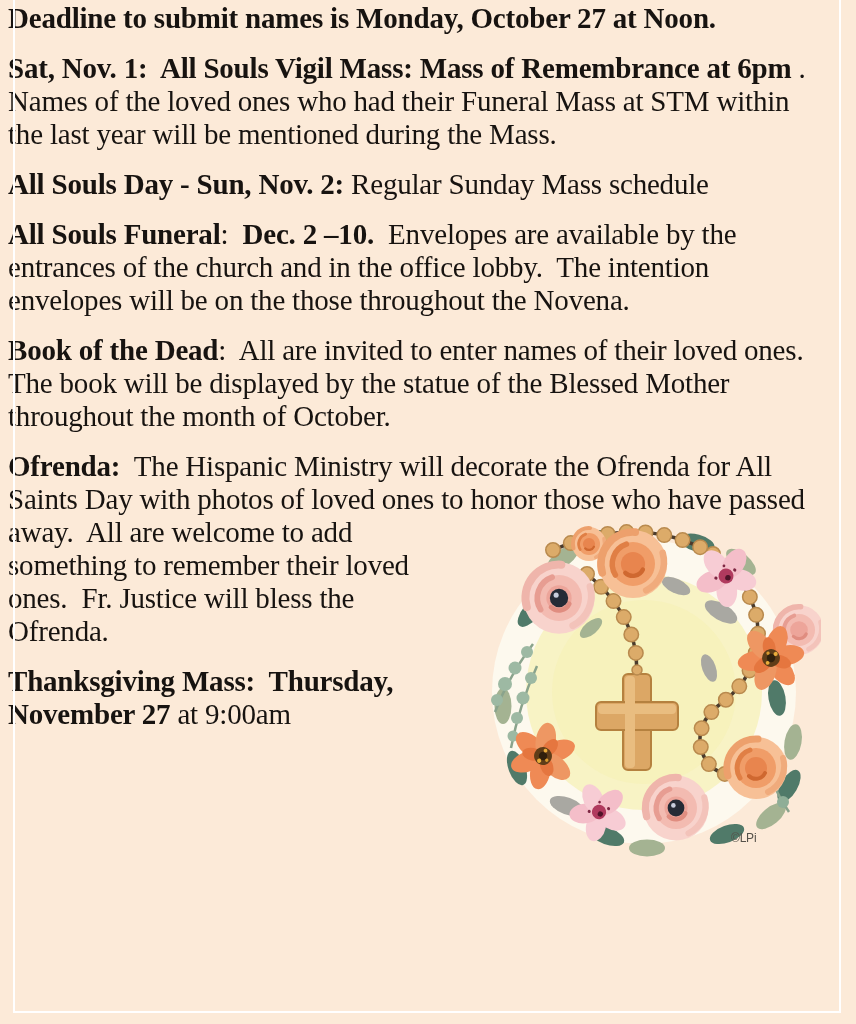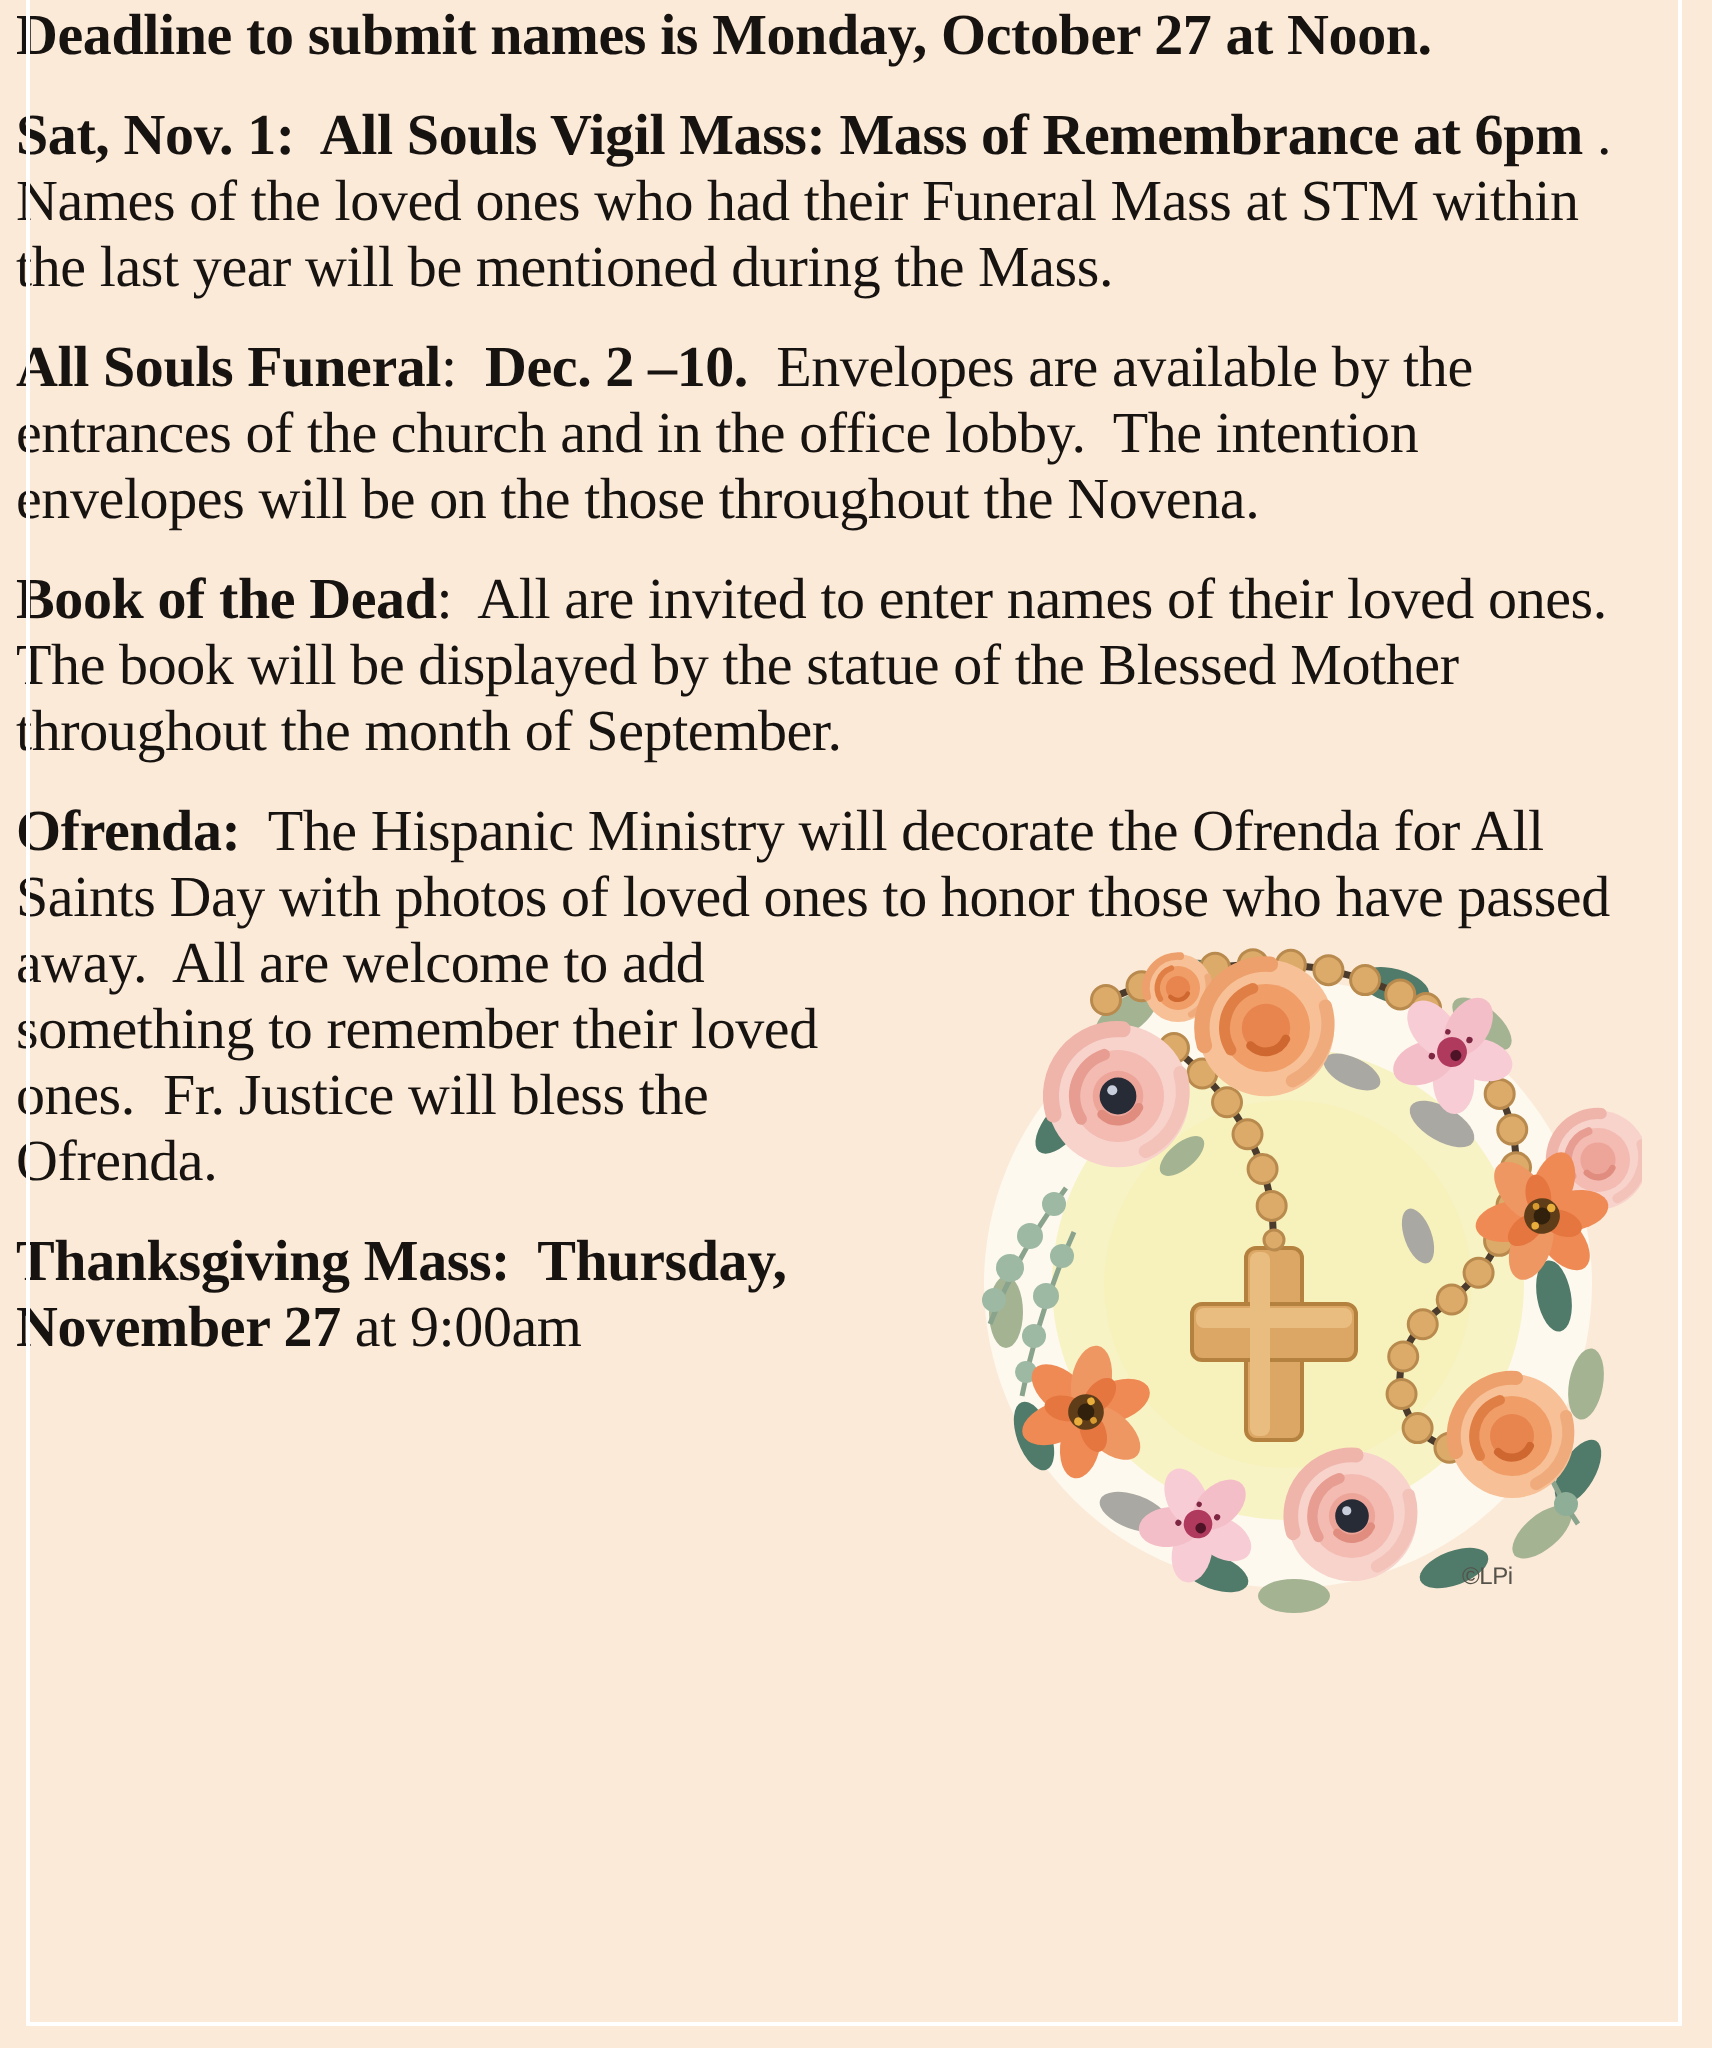--- a/index.html
+++ b/index.html
@@ -48,22 +48,23 @@
   .wreath-float svg { display: block; }
 </style>
 </head>
 <body>
 
 <div class="frame"></div>
 
 <div class="content">
     <p class="para"><span><span class="b">Deadline to submit names is Monday, October 27 at Noon.</span></span></p>
     <p class="para"><span><span class="b">Sat, Nov. 1:  All Souls Vigil Mass: Mass of Remembrance at 6pm</span><span> . Names of the loved ones who had their Funeral Mass at STM within the last year will be mentioned during the Mass.</span></span></p>
+    <p class="para"><span><span class="b">All Souls Day - Sun, Nov. 2:</span><span> Regular Sunday Mass schedule</span></span></p>
     <p class="para"><span><span class="b">All Souls Funeral</span><span>:  </span><span class="b">Dec. 2 –10.</span><span>  Envelopes are available by the entrances of the church and in the office lobby.  The intention envelopes will be on the those throughout the Novena.</span></span></p>
-    <p class="para"><span><span class="b">Book of the Dead</span><span>:  All are invited to enter names of their loved ones.  The book will be displayed by the statue of the Blessed Mother throughout the month of September.</span></span></p>
+    <p class="para"><span><span class="b">Book of the Dead</span><span>:  All are invited to enter names of their loved ones.  The book will be displayed by the statue of the Blessed Mother throughout the month of October.</span></span></p>
     <p class="para"><span class="wreath-float"><svg width="350" height="346" viewBox="0 0 350 346" xmlns="http://www.w3.org/2000/svg">
           <defs>
       <g id="leaf">
               <ellipse cx="0" cy="0" rx="18" ry="8.5"></ellipse>
             </g>
       <g id="rosep">
         <circle r="31" fill="#f8d3cc"></circle>
         <path d="M-28 8 A29 29 0 0 1 2 -29" stroke="#efb5ab" stroke-width="7" fill="none" stroke-linecap="round"></path>
         <path d="M27 -10 A29 29 0 0 1 12 24" stroke="#f3c3ba" stroke-width="6" fill="none" stroke-linecap="round"></path>
         <circle r="20" fill="#f3bbb1"></circle>

